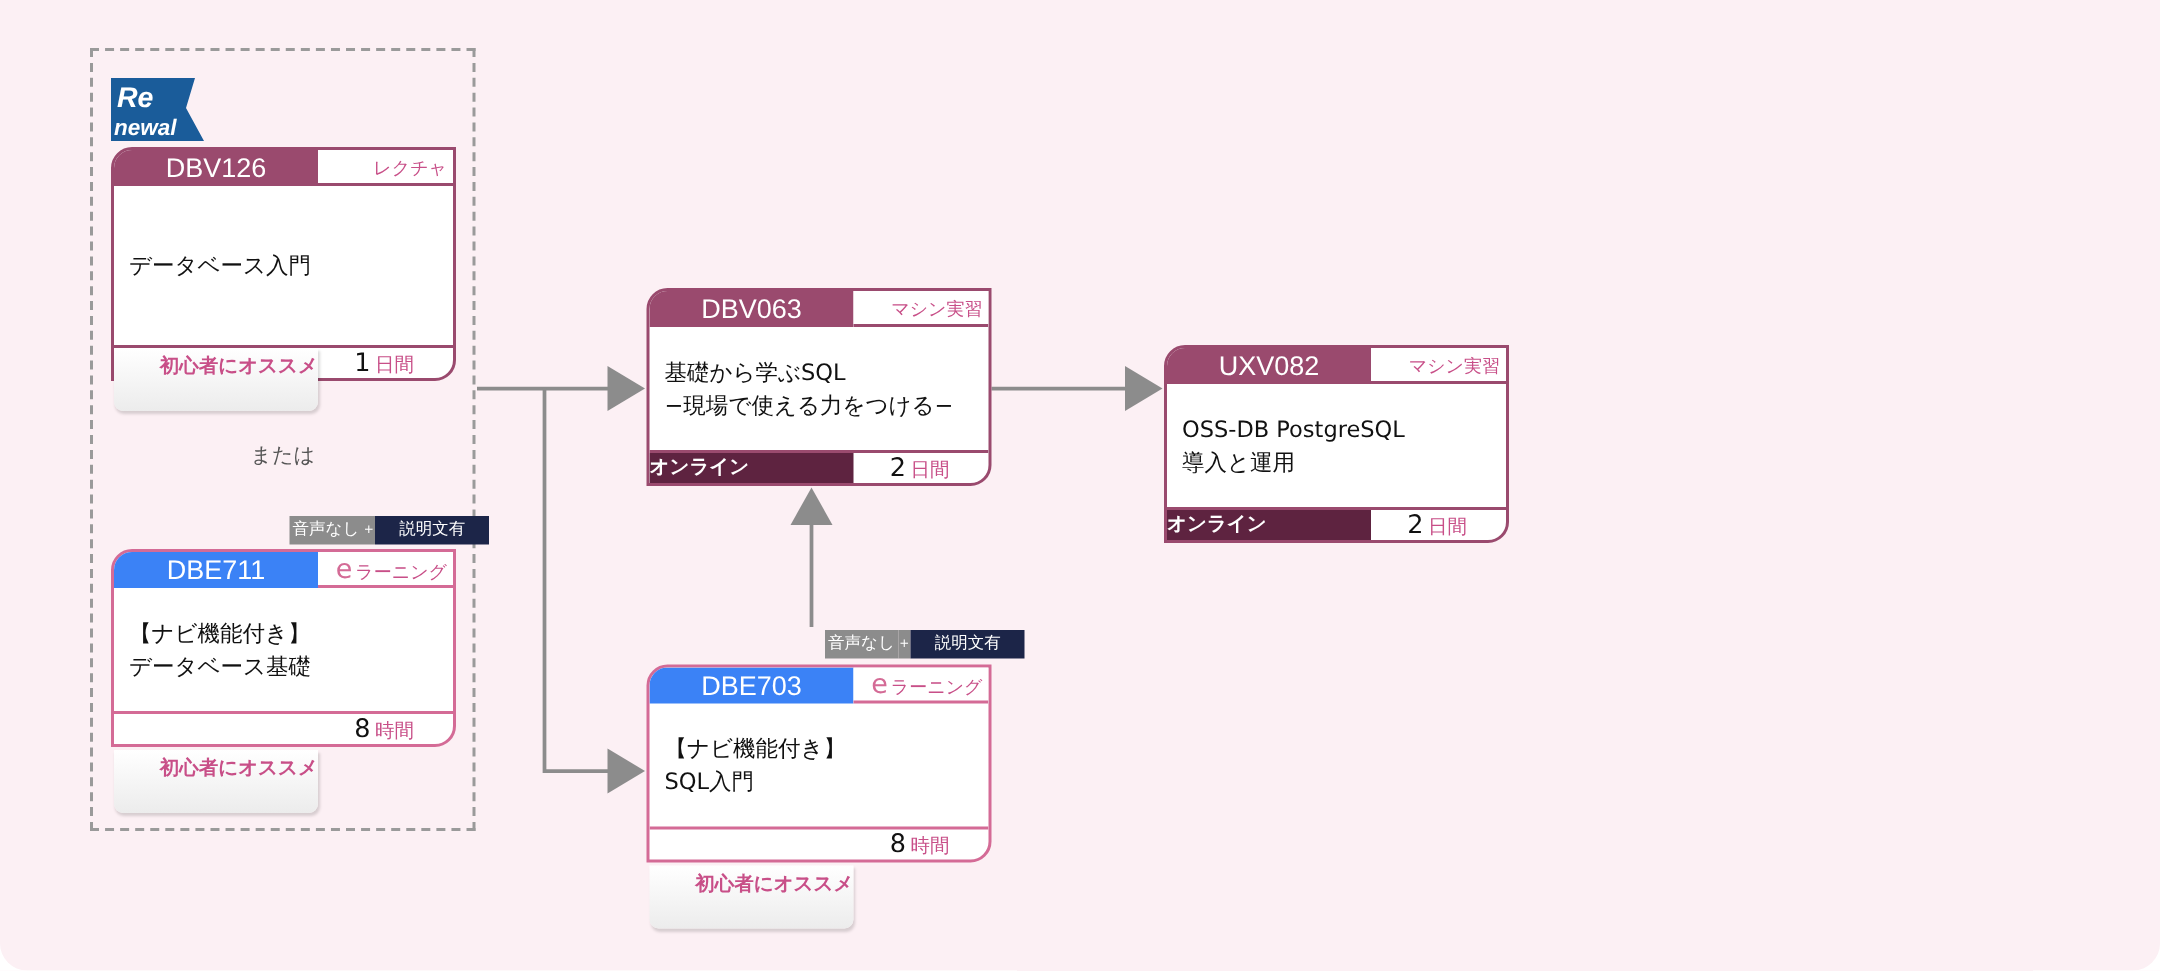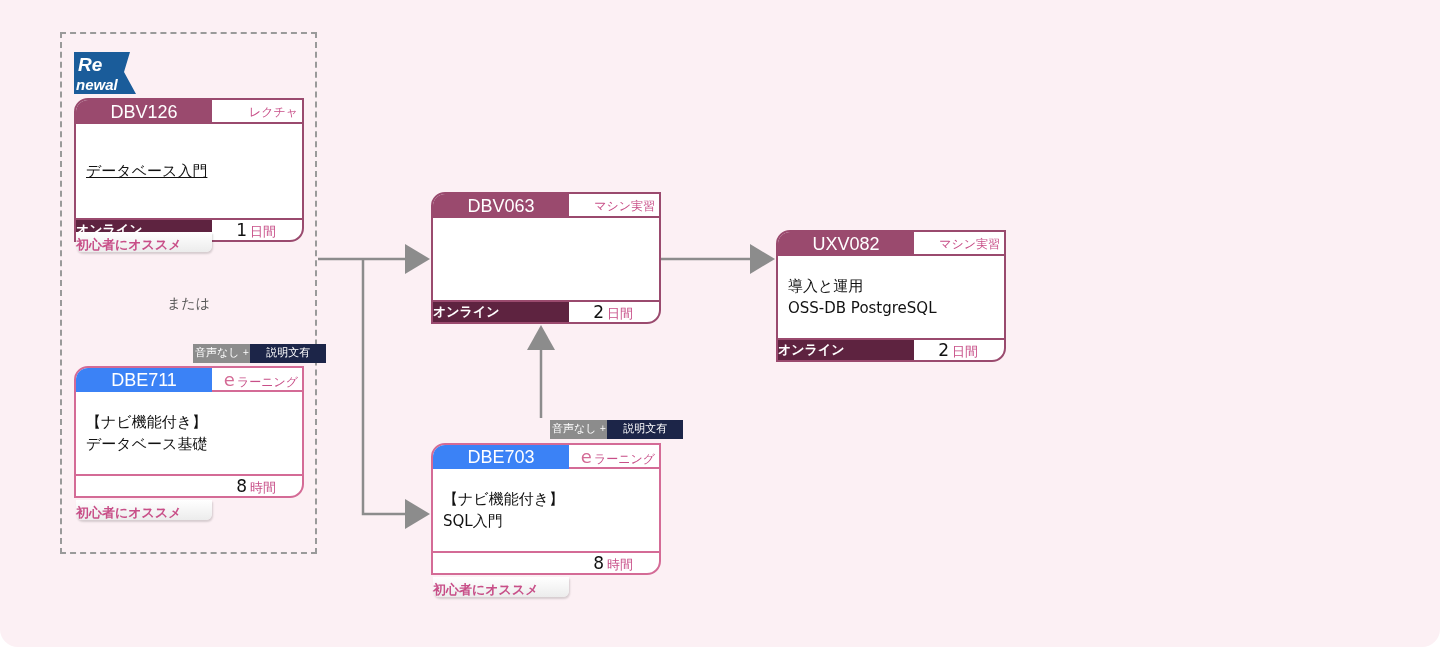--- a/index.html
+++ b/index.html
@@ -24,23 +24,23 @@
   .card.elearn .type { border-bottom-color: #d46b96; }
   .card .type .e { font-size: 18px; color: #d46b96; margin-right: 2px; }
   .card .body { height: 58px; padding: 8px 10px; font-size: 15px; line-height: 22px; color: #111;
                 display: flex; flex-direction: column; justify-content: center; box-sizing: border-box; }
   .card .foot { display: flex; height: 22px; border-top: 2px solid #9a4a6e; box-sizing: border-box; }
   .card.elearn .foot { border-top-color: #d46b96; }
   .card .mode { width: 136px; background: #5e2340; color: #fff; font-size: 13px; font-weight: bold;
                 line-height: 20px; }
   .card .dur { flex: 1; text-align: right; padding-right: 26px; line-height: 20px; font-size: 17px; color: #111; }
   .card .dur .unit { font-size: 13px; color: #c84f88; margin-left: 3px; }
-  .rec { position: absolute; width: 136px; height: 20px; background: linear-gradient(#ffffff, #ececec);
+  .rec { position: absolute; width: 136px; height: 42px; background: linear-gradient(#ffffff, #ececec);
          border-radius: 0 0 6px 6px; box-shadow: 1px 2px 2px rgba(0,0,0,0.15);
-         color: #c84f88; font-size: 13px; font-weight: bold; line-height: 26px; text-align: left; }
+         color: #c84f88; font-size: 13px; font-weight: bold; line-height: 26px; text-align: right; }
   .badge { position: absolute; height: 19px; display: flex; font-size: 11px; line-height: 17px; }
   .badge .a { background: #8c8c8c; color: #fff; padding: 0 2px; }
   .badge .plus { background: #8c8c8c; color: #fff; font-size: 8px; padding: 0 1px; }
   .badge .b { background: #1c2548; color: #fff; padding: 0 16px; }
   svg.lines { position: absolute; left: 0; top: 0; }
 </style>
 </head>
 <body>
 
 <div class="canvas">
@@ -66,21 +66,21 @@
     <polygon points="0,2 56,2 50,22 62,44 0,44" fill="#1a5c9a"></polygon>
     <text x="4" y="21" font-size="19" font-style="italic" font-weight="bold" fill="#fff" font-family="Liberation Sans, sans-serif">Re</text>
     <text x="2" y="40" font-size="15" font-style="italic" font-weight="bold" fill="#fff" font-family="Liberation Sans, sans-serif">newal</text>
   </svg>
 
   <div class="card" style="left:74px; top:98px;">
     <div class="head">
       <div class="code">DBV126</div>
       <div class="type">レクチャ</div>
     </div>
-    <div class="body" style="height:94px;text-decoration:underline;">
+    <div class="body" style="height:106px;">
       <div>データベース入門</div>
     </div>
     <div class="foot">
       <div class="mode">オンライン</div>
       <div class="dur"><span>1</span><span class="unit">日間</span></div>
     </div>
   </div>
   <div class="rec" style="left:76px; top:232px;">初心者にオススメ</div>
 
   <div class="or-label">または</div>
@@ -104,35 +104,37 @@
     </div>
   </div>
   <div class="rec" style="left:76px; top:500px;">初心者にオススメ</div>
 
   <div class="card" style="left:431px; top:192px;">
     <div class="head">
       <div class="code">DBV063</div>
       <div class="type">マシン実習</div>
     </div>
     <div class="body" style="height:82px;">
+      <div>基礎から学ぶSQL</div>
+      <div>−現場で使える力をつける−</div>
     </div>
     <div class="foot">
       <div class="mode">オンライン</div>
       <div class="dur"><span>2</span><span class="unit">日間</span></div>
     </div>
   </div>
 
   <div class="card" style="left:776px; top:192px;margin-top:38px;">
     <div class="head">
       <div class="code">UXV082</div>
       <div class="type">マシン実習</div>
     </div>
     <div class="body" style="height:82px;">
+      <div>OSS-DB PostgreSQL</div>
       <div>導入と運用</div>
-      <div>OSS-DB PostgreSQL</div>
     </div>
     <div class="foot">
       <div class="mode">オンライン</div>
       <div class="dur"><span>2</span><span class="unit">日間</span></div>
     </div>
   </div>
 
   <div class="badge" style="left:550px; top:420px;">
     <span class="a">音声なし</span>
       <span class="plus">+</span>

